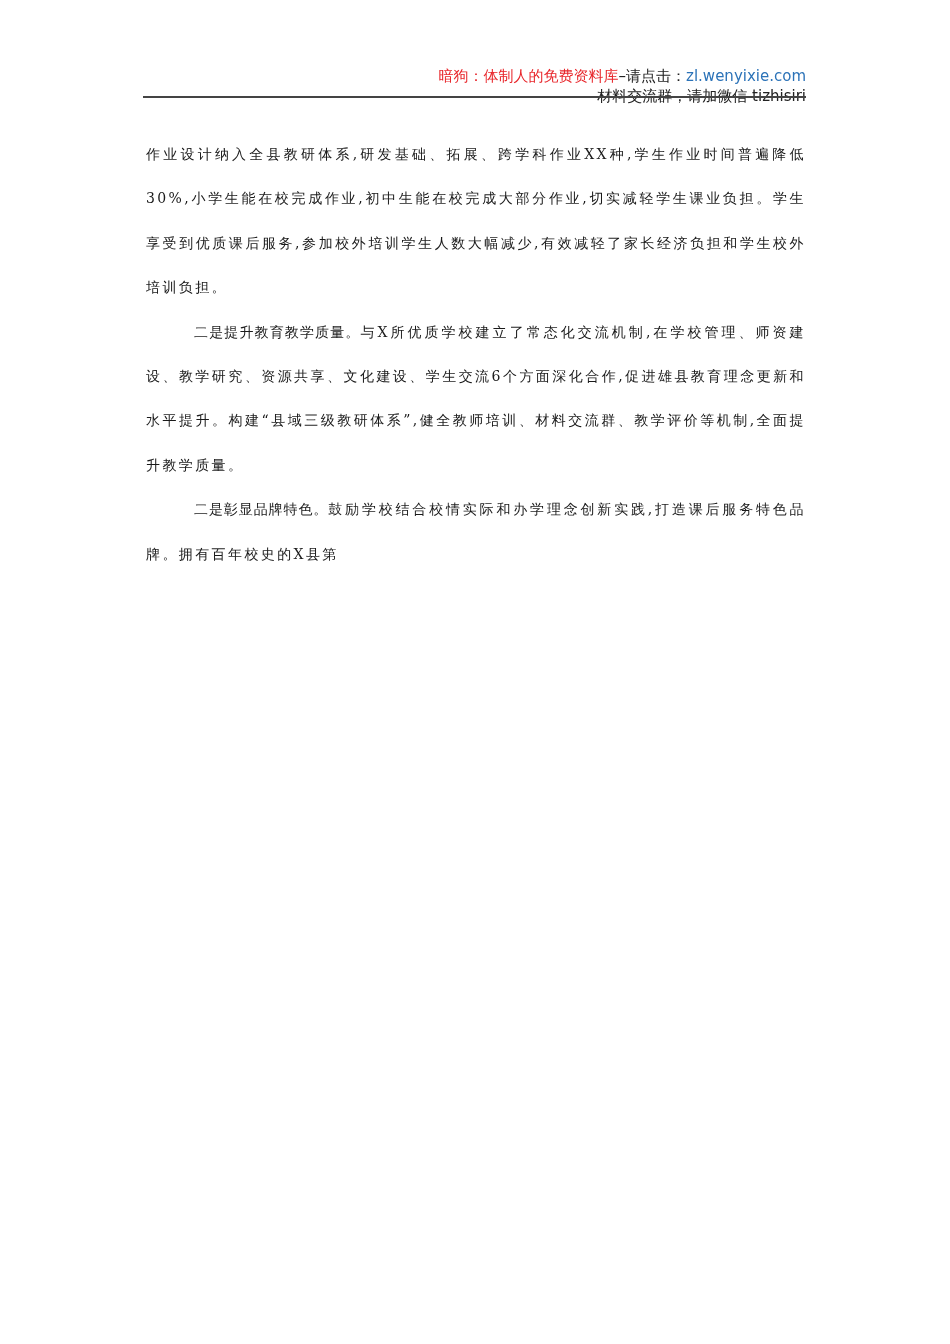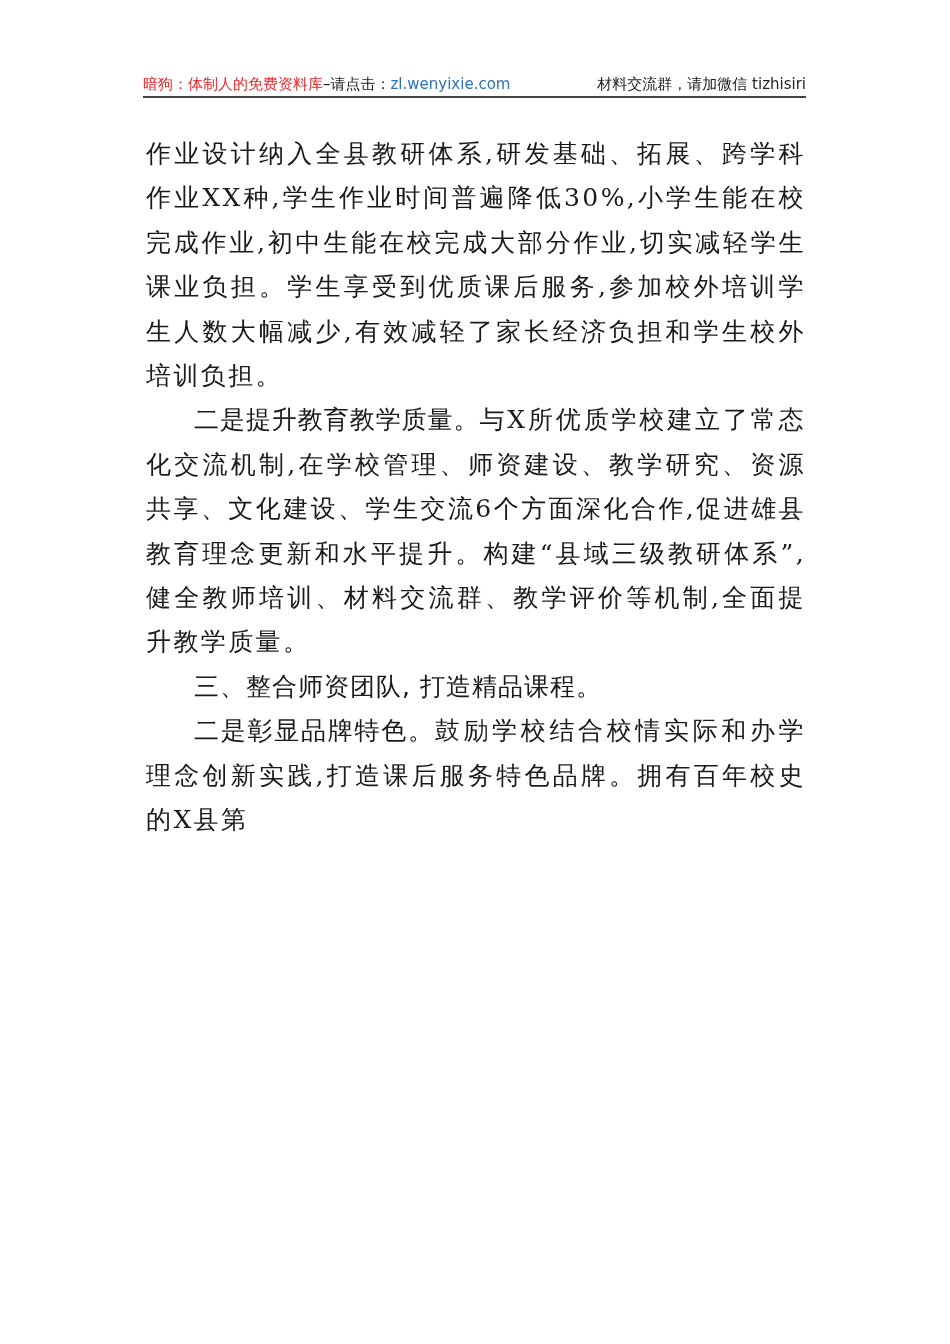--- a/index.html
+++ b/index.html
@@ -19,40 +19,41 @@
       top: 66px;
       width: 663px;
       height: 28px;
       display: flex;
       align-items: flex-end;
       justify-content: space-between;
       font-family: "DejaVu Sans", "Liberation Sans", sans-serif;
       font-size: 15px;
       line-height: 20px;
       white-space: nowrap;
+      flex-direction: column;
     }
     .header .brand { color: #e8262b; }
     .header .link-prefix { color: #222222; }
     .header .link { color: #2c73b8; text-decoration: none; }
     .header .contact { color: #222222; margin-left: 18px; }
     .header-rule {
       position: absolute;
       left: 143px;
       top: 96px;
       width: 663px;
       height: 2px;
       background: #444444;
     }
     .content {
       position: absolute;
       left: 146px;
       top: 132px;
       width: 660px;
       font-family: "DejaVu Serif", "Liberation Serif", serif;
-      font-size: 25px;
+      font-size: 14px;
       line-height: 44.4px;
       color: #1a1a1a;
       text-align: justify;
       letter-spacing: 2.4px;
     }
     .content p {
       margin: 0;
     }
     .content p.indent {
       text-indent: 48px;
@@ -79,17 +80,16 @@
 </div>
 <div class="header-rule"></div>
 
 <div class="content">
   <p>
     <span>作业设计纳入全县教研体系,研发基础、拓展、跨学科作业XX种,学生作业时间普遍降低30%,小学生能在校完成作业,初中生能在校完成大部分作业,切实减轻学生课业负担。学生享受到优质课后服务,参加校外培训学生人数大幅减少,有效减轻了家长经济负担和学生校外培训负担。</span>
   </p>
   <p class="indent">
     <b>二是提升教育教学质量。</b><span>与X所优质学校建立了常态化交流机制,在学校管理、师资建设、教学研究、资源共享、文化建设、学生交流6个方面深化合作,促进雄县教育理念更新和水平提升。构建“县域三级教研体系”,健全教师培训、材料交流群、教学评价等机制,全面提升教学质量。</span>
   </p>
-  <p class="heading">三、整合师资团队, 打造精品课程。</p>
   <p class="indent">
     <b>二是彰显品牌特色。</b><span>鼓励学校结合校情实际和办学理念创新实践,打造课后服务特色品牌。拥有百年校史的X县第</span>
   </p>
 </div>
 
 </body></html>

